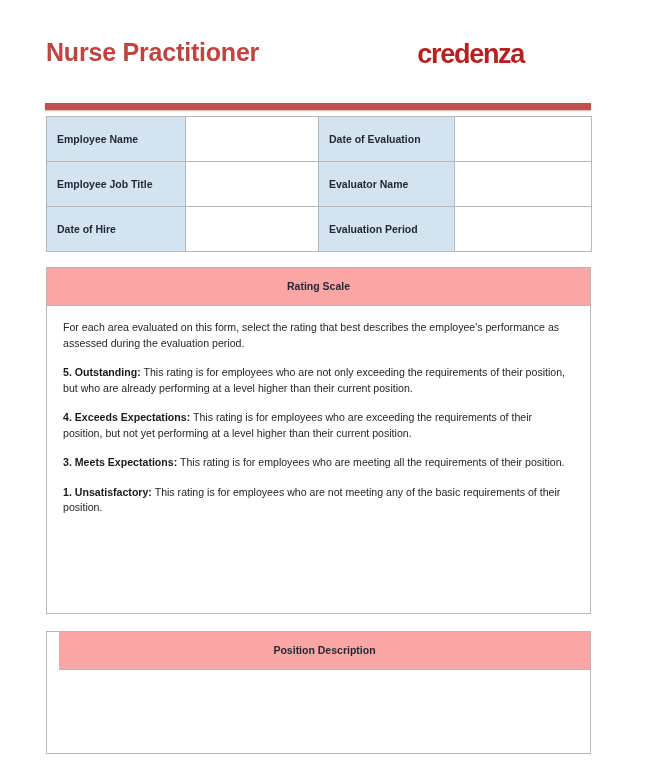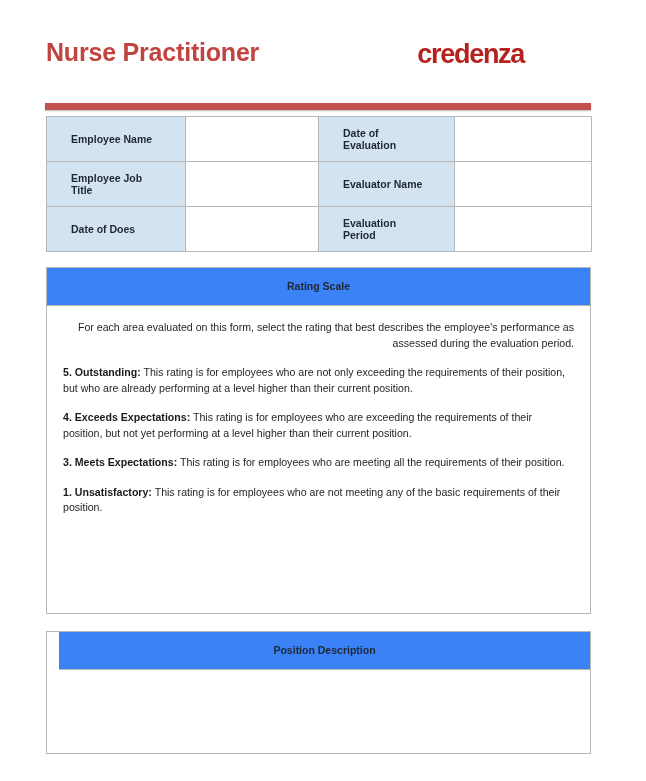--- a/index.html
+++ b/index.html
@@ -78,21 +78,21 @@
     left: 46px;
     top: 116px;
     width: 545px;
     border-collapse: collapse;
     table-layout: fixed;
   }
   .info-table td {
     border: 1px solid #b7b7b7;
     height: 44px;
     vertical-align: middle;
-    padding: 0 24px;
+    padding: 0 10px;
     font-size: 10.5px;
   }
   .info-table td.label {
     background: #d4e3f0;
     font-weight: bold;
     color: #1f2733;
   }
   .info-table td.field {
     background: #ffffff;
   }
@@ -104,21 +104,21 @@
   
   .panel {
     position: absolute;
     left: 46px;
     width: 545px;
     border: 1px solid #b7b7b7;
     box-sizing: border-box;
     background: #ffffff;
   }
   .panel-head {
-    background: #3b82f6;
+    background: #fca5a5;
     border-bottom: 1px solid #b7b7b7;
     text-align: center;
     font-size: 10.5px;
     font-weight: bold;
     color: #1f2733;
     height: 37px;
     line-height: 37px;
   }
   .panel-body {
     padding: 14px 16px 10px 16px;
@@ -126,21 +126,20 @@
 
   #rating-panel { top: 267px; height: 347px; }
   #position-panel { top: 631px; height: 123px; padding-left: 12px; }
   #position-panel .panel-body { height: 84px; padding: 0; }
 
   .intro {
     font-size: 10.6px;
     line-height: 15.5px;
     color: #262626;
     margin: 0 0 14px 0;
-    text-align: right;
   }
   .rating-item {
     font-size: 10.6px;
     line-height: 15.5px;
     color: #262626;
     margin: 0 0 14px 0;
   }
   .rating-item:last-child { margin-bottom: 0; }
   .rating-item b {
     font-weight: bold;
@@ -172,21 +171,21 @@
         <td class="label">Date of Evaluation</td>
         <td class="field"></td>
       </tr>
       <tr>
         <td class="label">Employee Job Title</td>
         <td class="field"></td>
         <td class="label">Evaluator Name</td>
         <td class="field"></td>
       </tr>
       <tr>
-        <td class="label">Date of Does</td>
+        <td class="label">Date of Hire</td>
         <td class="field"></td>
         <td class="label">Evaluation Period</td>
         <td class="field"></td>
       </tr>
     </tbody>
   </table>
 
   <div class="panel" id="rating-panel">
     <div class="panel-head">Rating Scale</div>
     <div class="panel-body">

